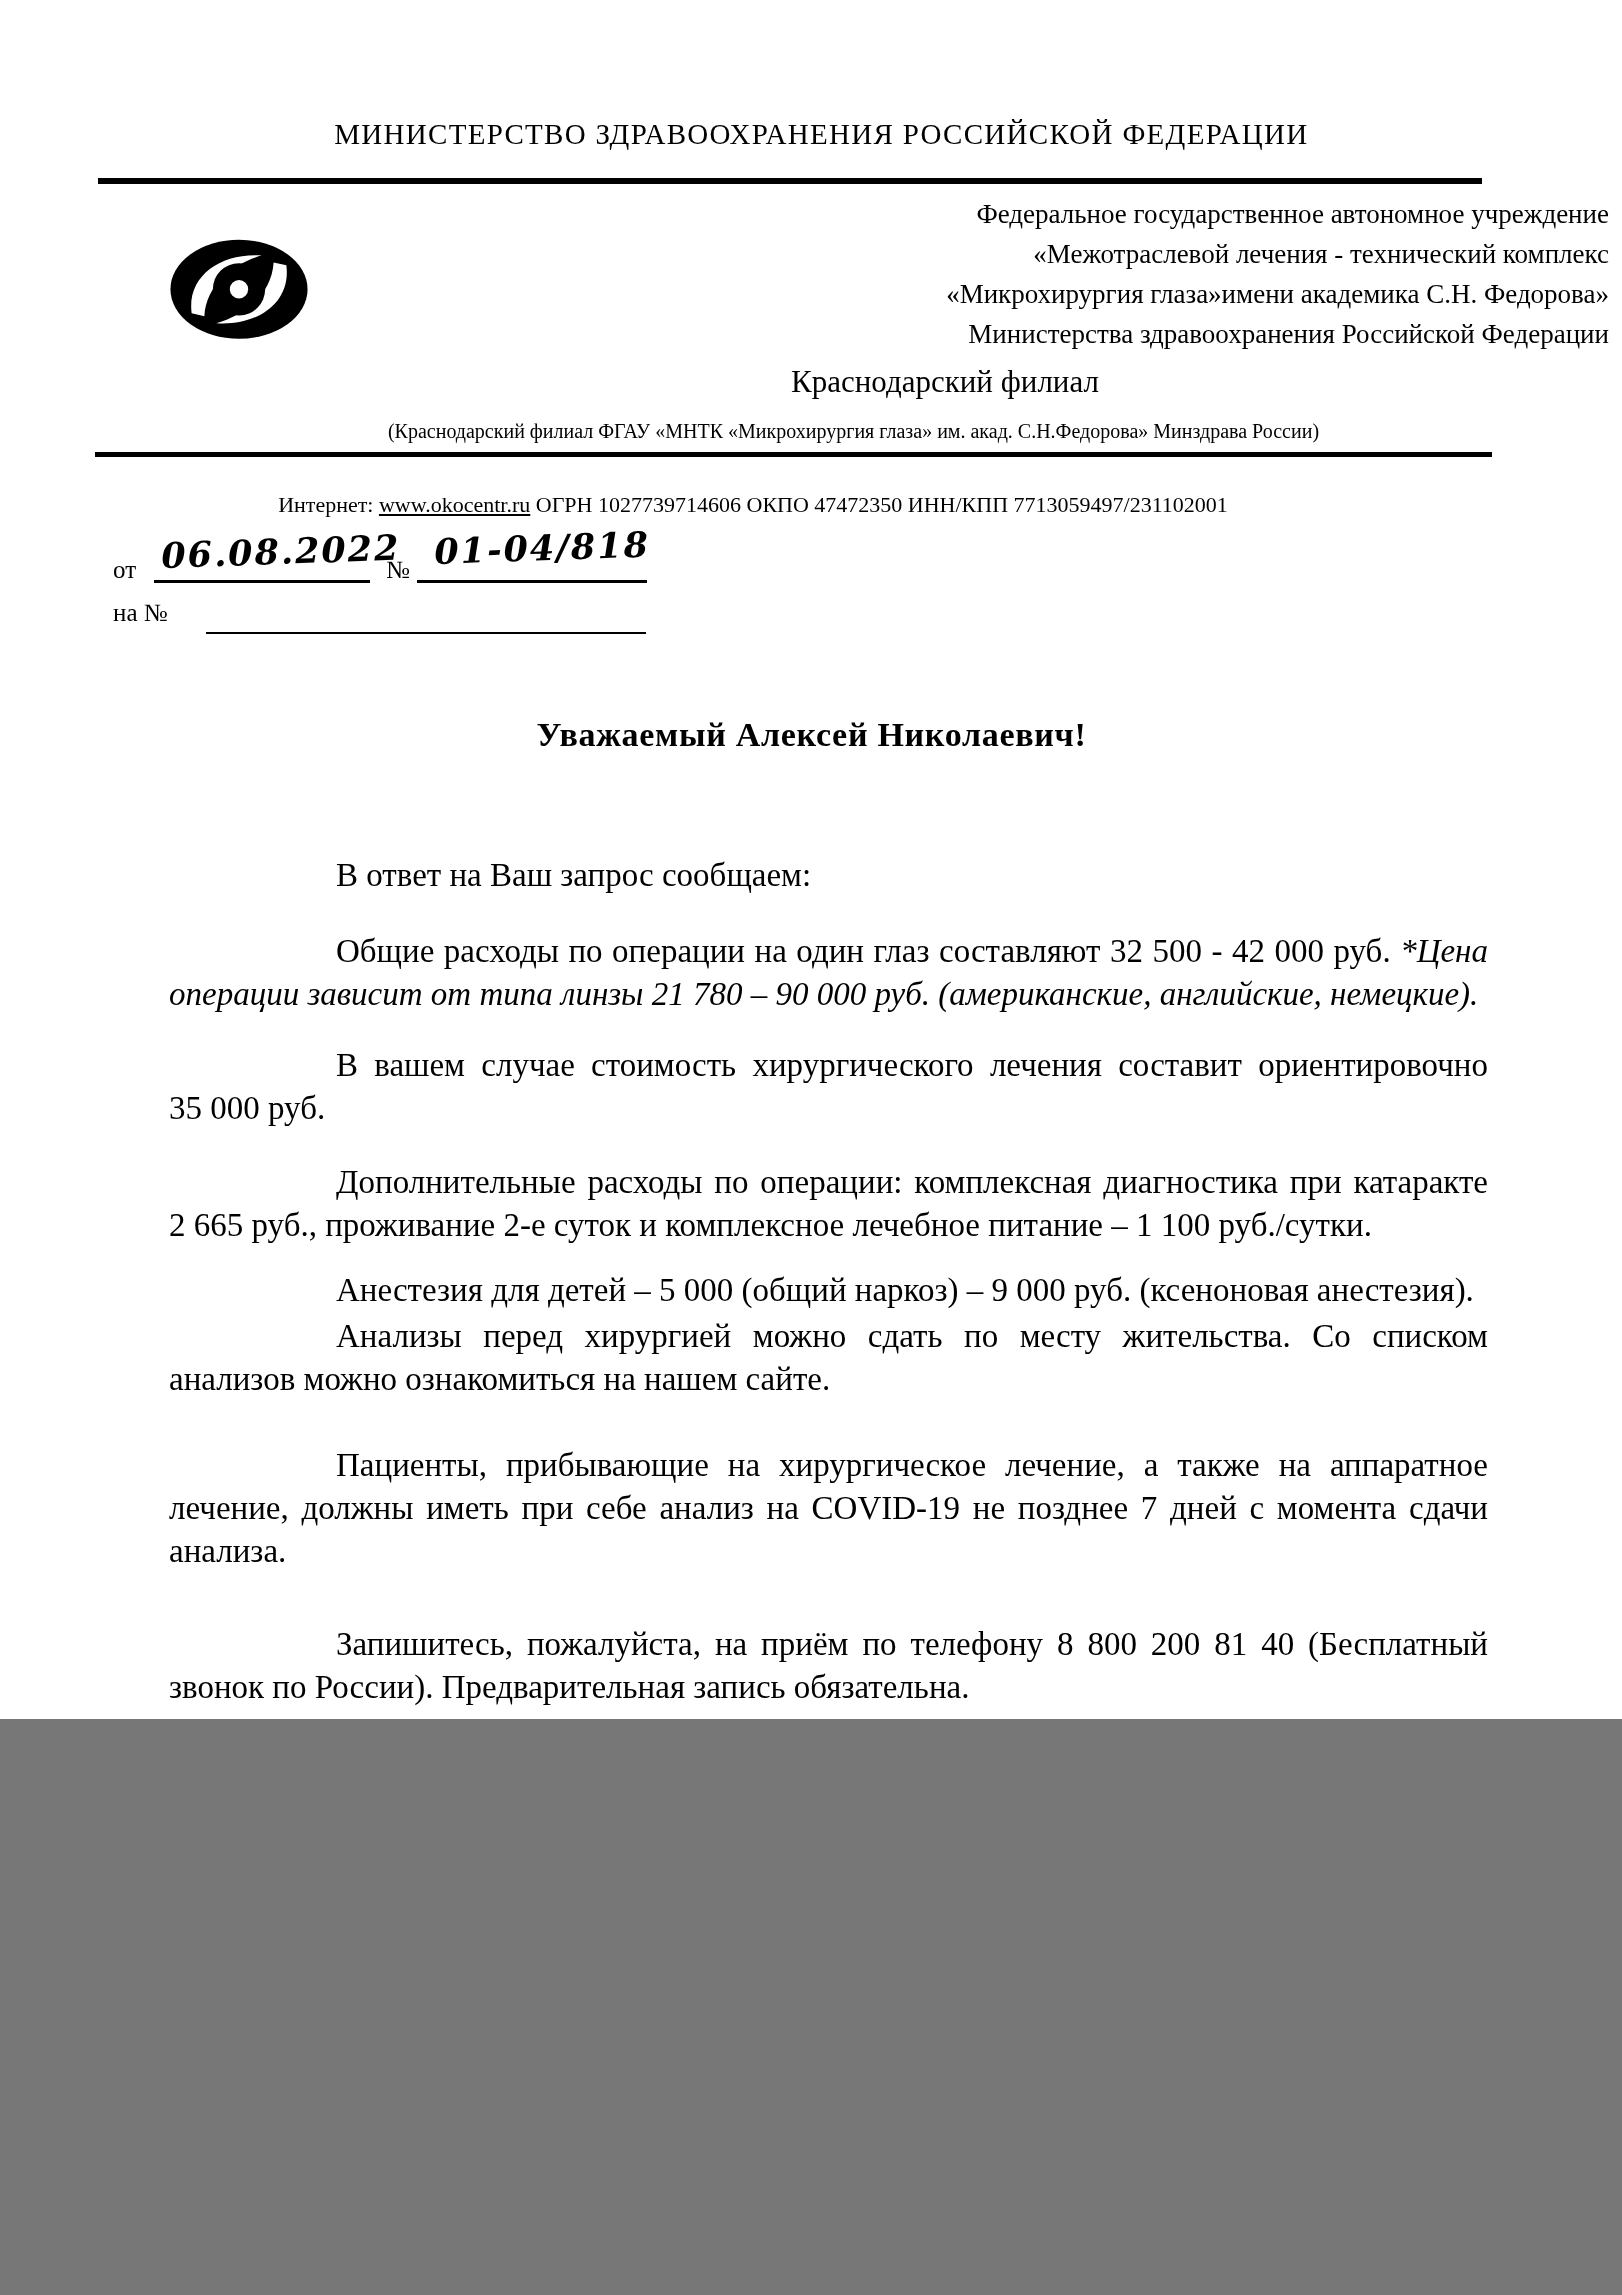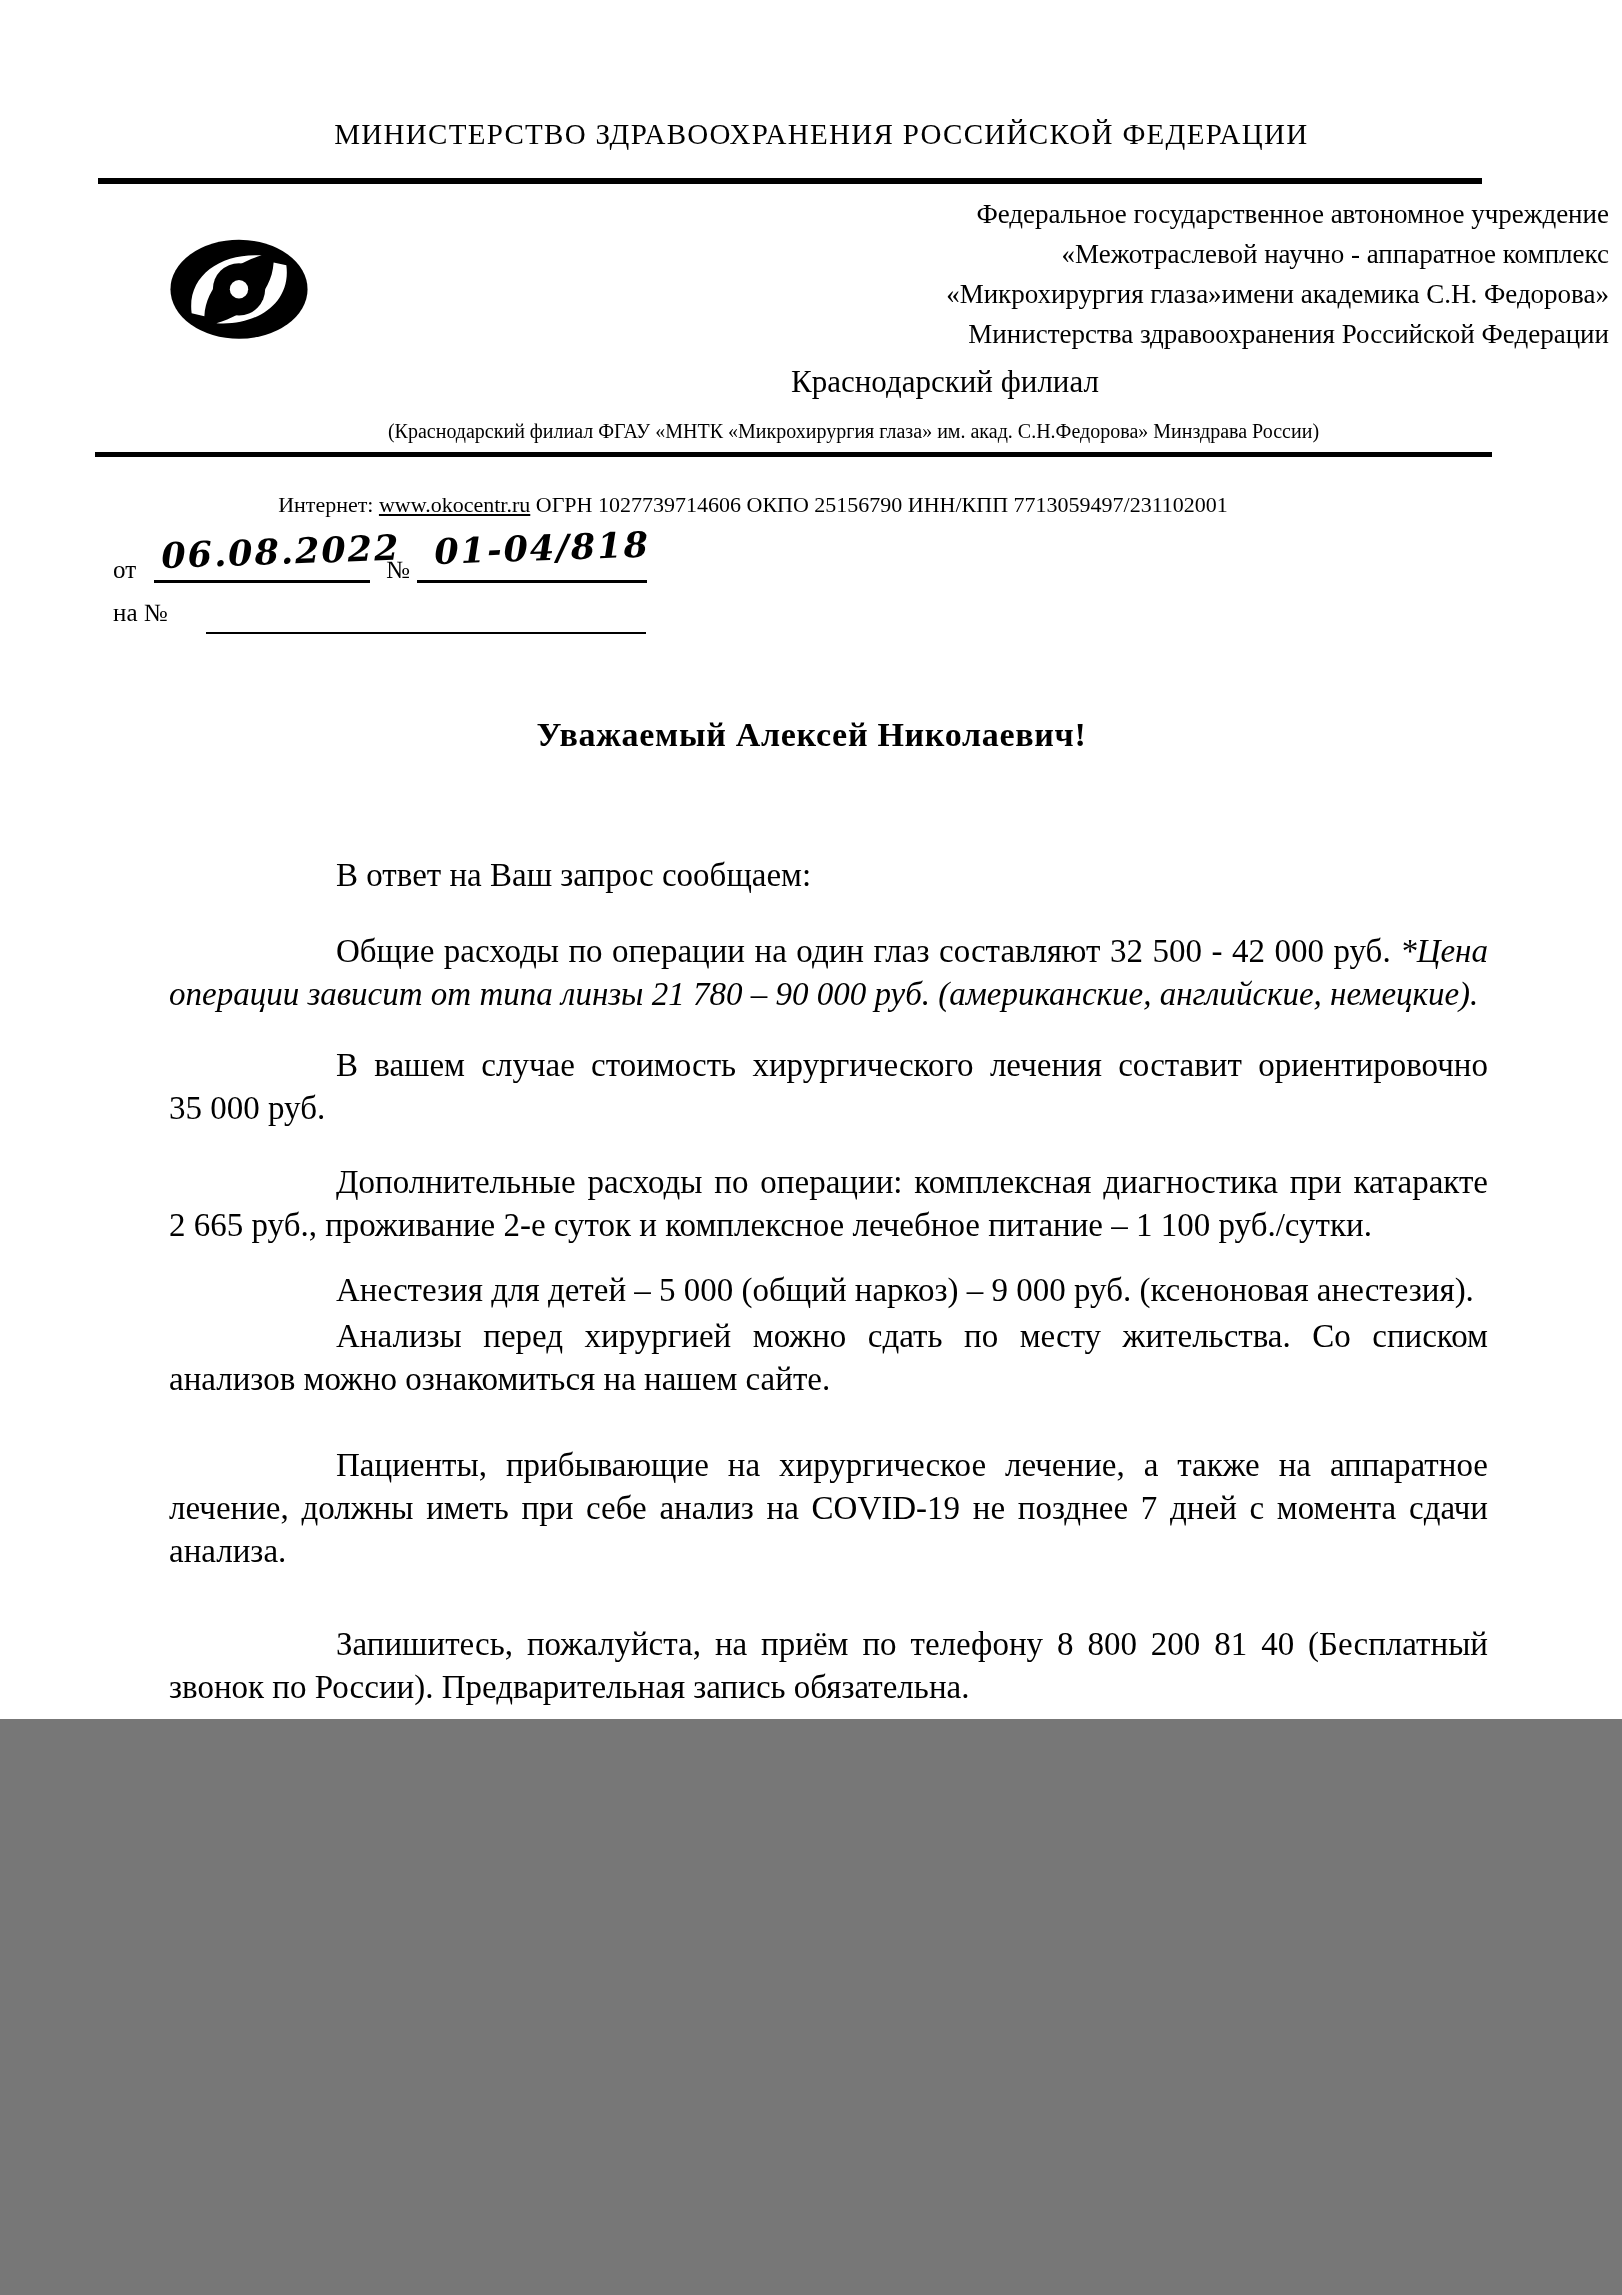--- a/index.html
+++ b/index.html
@@ -61,30 +61,30 @@
       <ellipse cx="100" cy="74" rx="97" ry="70" fill="#000"></ellipse>
       <path d="M33,108 C26,55 74,22 132,26 C92,38 54,66 51,112 Z" fill="#fff"></path>
       <path d="M167,40 C174,93 126,126 68,122 C108,110 146,82 149,36 Z" fill="#fff"></path>
       <circle cx="100" cy="74" r="37" fill="#000"></circle>
       <circle cx="100" cy="74" r="13" fill="#fff"></circle>
     </svg>
   </div>
 
   <div class="abs org-block">
     <div>Федеральное государственное автономное учреждение</div>
-    <div>«Межотраслевой научно - аппаратное комплекс</div>
+    <div>«Межотраслевой лечения - технический комплекс</div>
     <div>«Микрохирургия глаза»имени академика С.Н. Федорова»</div>
     <div>Министерства здравоохранения  Российской Федерации</div>
   </div>
   <div class="abs branch-title">Краснодарский филиал</div>
   <div class="abs branch-subtitle">(Краснодарский филиал ФГАУ «МНТК «Микрохирургия глаза» им. акад. С.Н.Федорова» Минздрава России)</div>
 
   <div class="abs rule-bottom"></div>
 
-  <div class="abs contact-2"><span>Интернет: </span><span class="u">www.okocentr.ru</span><span>  ОГРН 1027739714606  ОКПО 25156790  ИНН/КПП  7713059497/231102001</span></div>
+  <div class="abs contact-2"><span>Интернет: </span><span class="u">www.okocentr.ru</span><span>  ОГРН 1027739714606  ОКПО 47472350  ИНН/КПП  7713059497/231102001</span></div>
 
   <div class="abs ref-label" style="top:556px;left:113px;">от</div>
   <div class="abs handwriting" style="top:535px;left:162px;">06.08.2022</div>
   <div class="abs hw-line" style="top:580px;left:154px;width:216px;"></div>
   <div class="abs ref-label" style="top:556px;left:386px;">№</div>
   <div class="abs handwriting" style="top:531px;left:435px;">01-04/818</div>
   <div class="abs hw-line" style="top:580px;left:417px;width:230px;"></div>
   <div class="abs ref-label" style="top:599px;left:113px;">на №</div>
   <div class="abs reply-line" style="top:632px;left:206px;width:440px;"></div>
 

